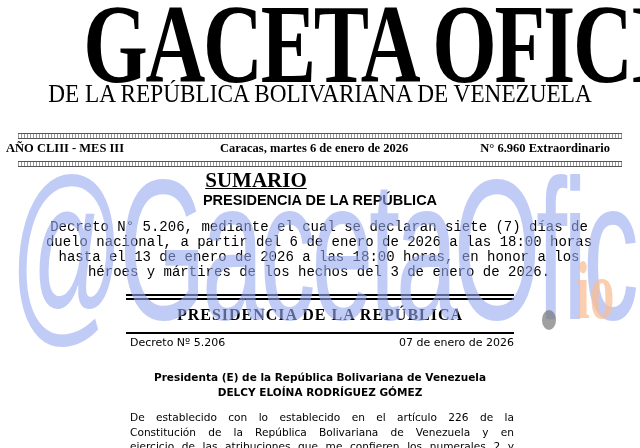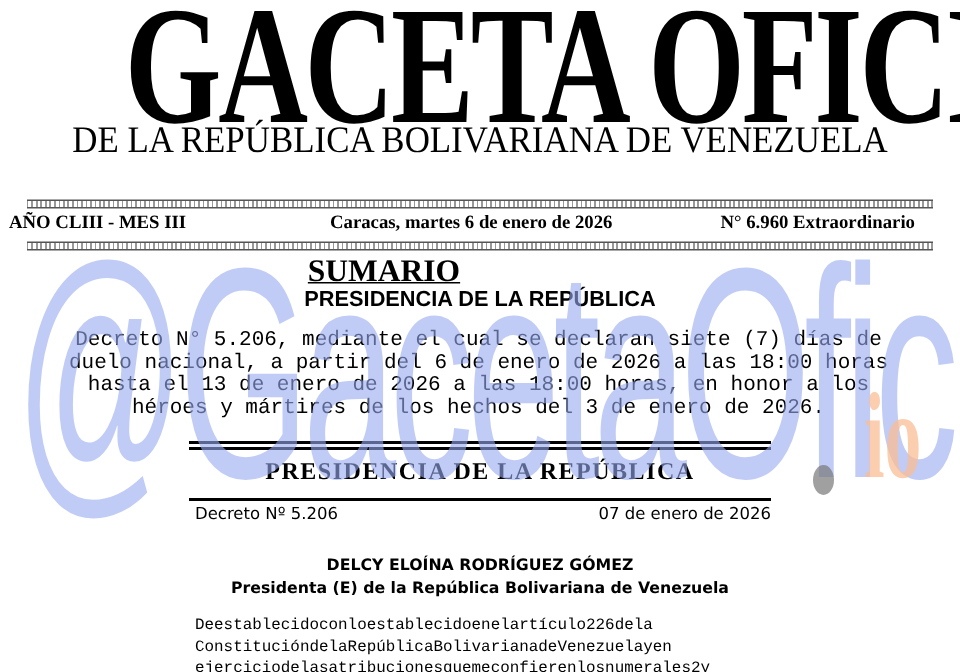--- a/index.html
+++ b/index.html
@@ -63,21 +63,21 @@
   .decree-line span { position: absolute; top: 0; white-space: nowrap; }
   .signer {
     position: absolute; left: 0; top: 370px; width: 640px; text-align: center;
     font-family: "DejaVu Sans", sans-serif; font-weight: bold; font-size: 10.5px; line-height: 15px;
   }
   .body-text {
     position: absolute; left: 130px; top: 410px; width: 384px;
     font-family: "DejaVu Sans", sans-serif; font-size: 10.6px; line-height: 14.5px;
     text-align: justify; text-align-last: justify;
   }
-  .body-text div { white-space: nowrap; display: flex; justify-content: flex-start; font-family: Liberation Mono, monospace; }
+  .body-text div { white-space: nowrap; display: flex; justify-content: space-between; }
   .watermark {
     position: absolute; left: 10px; top: 170px; width: 630px; height: 170px;
     pointer-events: none; white-space: nowrap;
   }
   .wm-main {
     position: absolute; left: 0; top: -20px;
     font-family: "Liberation Sans", sans-serif; font-size: 200px; line-height: 200px;
     letter-spacing: -8px;
     color: rgba(150,170,240,0.6);
     transform: scaleX(0.56); transform-origin: left top;
@@ -122,22 +122,22 @@
   <div class="sec-title">PRESIDENCIA DE LA REPÚBLICA</div>
   <div class="l3"></div>
 </div>
 
 <div class="decree-line">
   <span style="left:0">Decreto Nº 5.206</span>
   <span style="right:0">07 de enero de 2026</span>
 </div>
 
 <div class="signer">
+  <div>Presidenta (E) de la República Bolivariana de Venezuela</div>
   <div>DELCY ELOÍNA RODRÍGUEZ GÓMEZ</div>
-  <div>Presidenta (E) de la República Bolivariana de Venezuela</div>
 </div>
 
 <div class="body-text">
   <div>
       <span>De</span>
       <span>establecido</span>
       <span>con</span>
       <span>lo</span>
       <span>establecido</span>
       <span>en</span>

